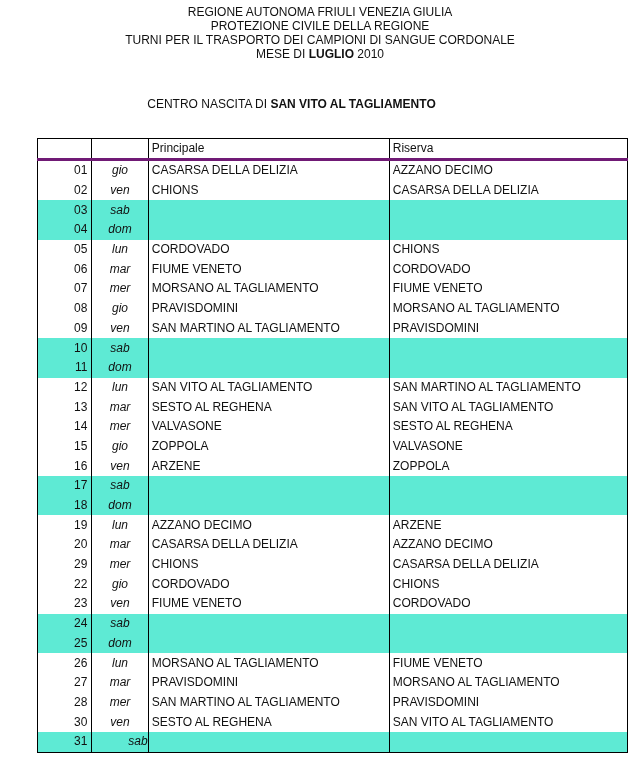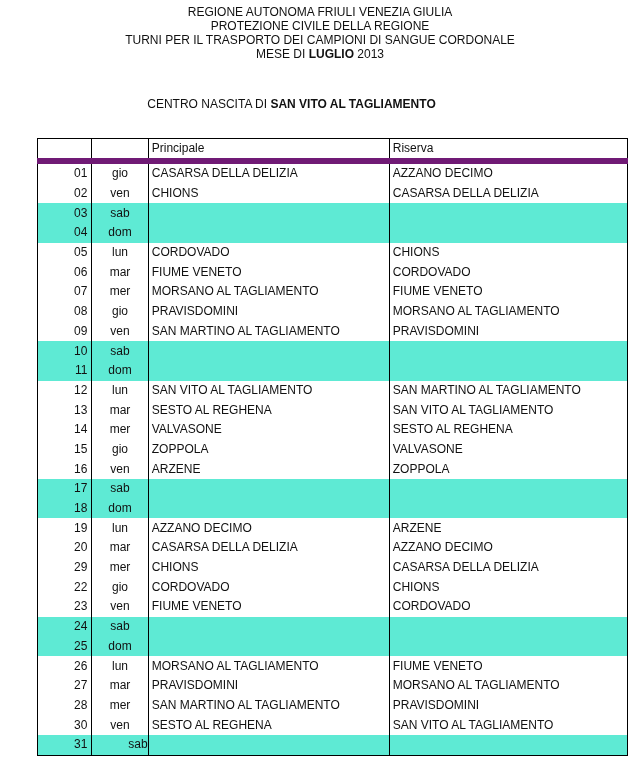--- a/index.html
+++ b/index.html
@@ -8,36 +8,36 @@
   .hdr { position: absolute; left: 0; width: 640px; text-align: center;
          font-size: 12px; line-height: 14px; }
   .hdr .line { display: block; }
   #h1 { top: 5px; }
   .sub { position: absolute; top: 97px; left: 0; width: 583px; text-align: center; font-size: 12px; }
   b { font-weight: bold; }
   table { position: absolute; left: 37px; top: 138px; border-collapse: collapse;
           font-size: 12px; table-layout: fixed; }
   td { height: 19.7px; padding: 0; line-height: 19px; white-space: nowrap; overflow: hidden; }
   col.c1 { width: 36px; } col.c2 { width: 48px; } col.c3 { width: 241px; } col.c4 { width: 238px; }
-  tr.head td { border-top: 1px solid #000; border-bottom: 6px solid #701a75; height: 19px; margin-left: 40px; }
+  tr.head td { border-top: 1px solid #000; border-bottom: 3px solid #701a75; height: 19px; margin-left: 40px; }
   td.num { text-align: right; padding-right: 4px; border-left: 1px solid #000; border-right: 1px solid #000; }
-  td.day { text-align: center; border-right: 1px solid #000; }
+  td.day { text-align: center; border-right: 1px solid #000; font-style: italic; }
   td.pri { padding-left: 3px; border-right: 1px solid #000; }
   td.ris { padding-left: 3px; border-right: 1px solid #000; }
   tr.we td { background: #5eead4; }
   tr.last td { border-bottom: 1px solid #000; padding-left: 36px; }
 </style>
 </head>
 <body>
 
 <div class="hdr" id="h1">
   <span class="line">REGIONE AUTONOMA FRIULI VENEZIA GIULIA</span>
   <span class="line">PROTEZIONE CIVILE DELLA REGIONE</span>
   <span class="line">TURNI PER IL TRASPORTO DEI CAMPIONI DI SANGUE CORDONALE</span>
-  <span class="line"><span>MESE DI </span><b>LUGLIO</b><span> 2013</span></span>
+  <span class="line"><span>MESE DI </span><b>LUGLIO</b><span> 2010</span></span>
 </div>
 
 <div class="sub"><span>CENTRO NASCITA DI </span><b>SAN VITO AL TAGLIAMENTO</b></div>
 
 <table>
   <colgroup>
       <col class="c1">
       <col class="c2">
       <col class="c3">
       <col class="c4">

